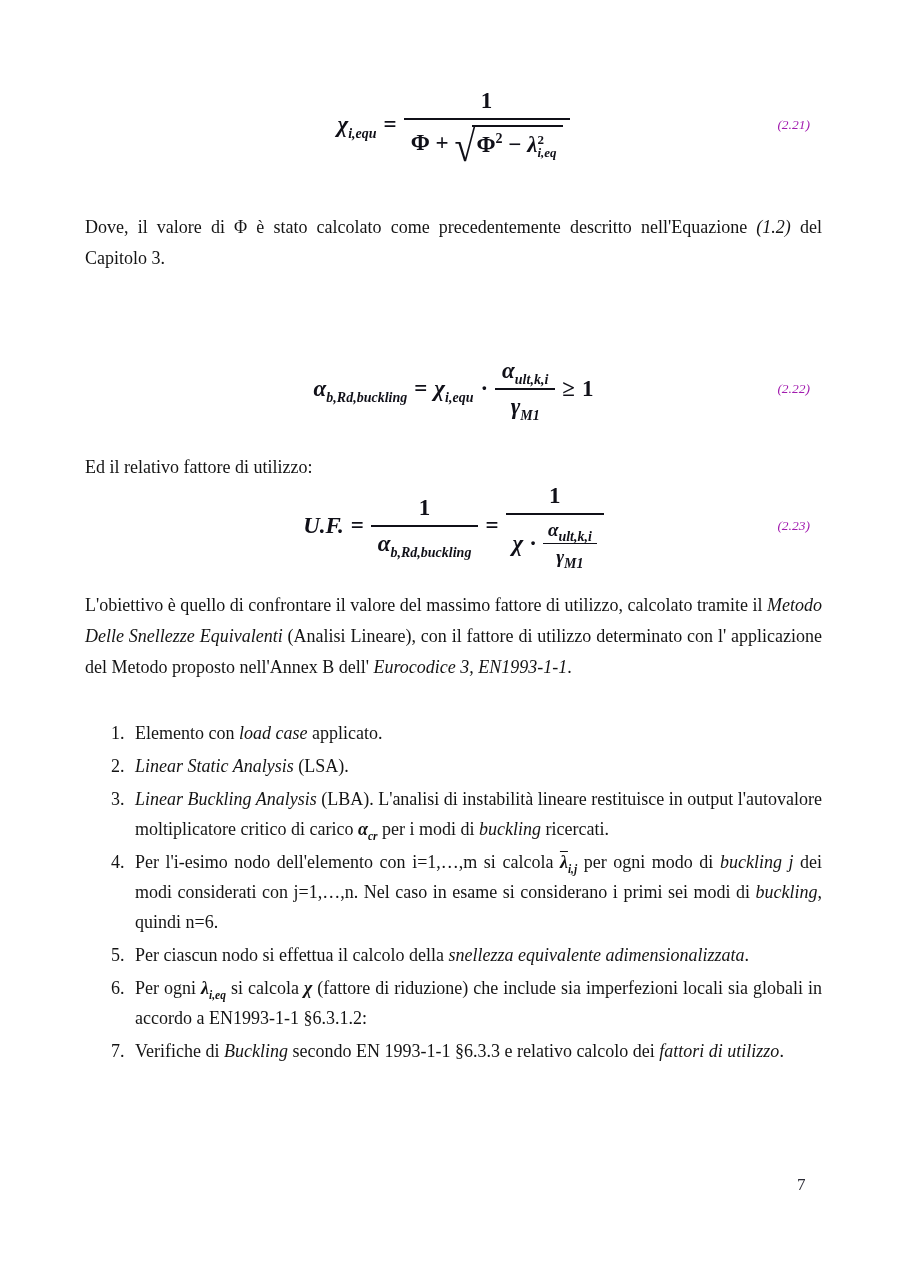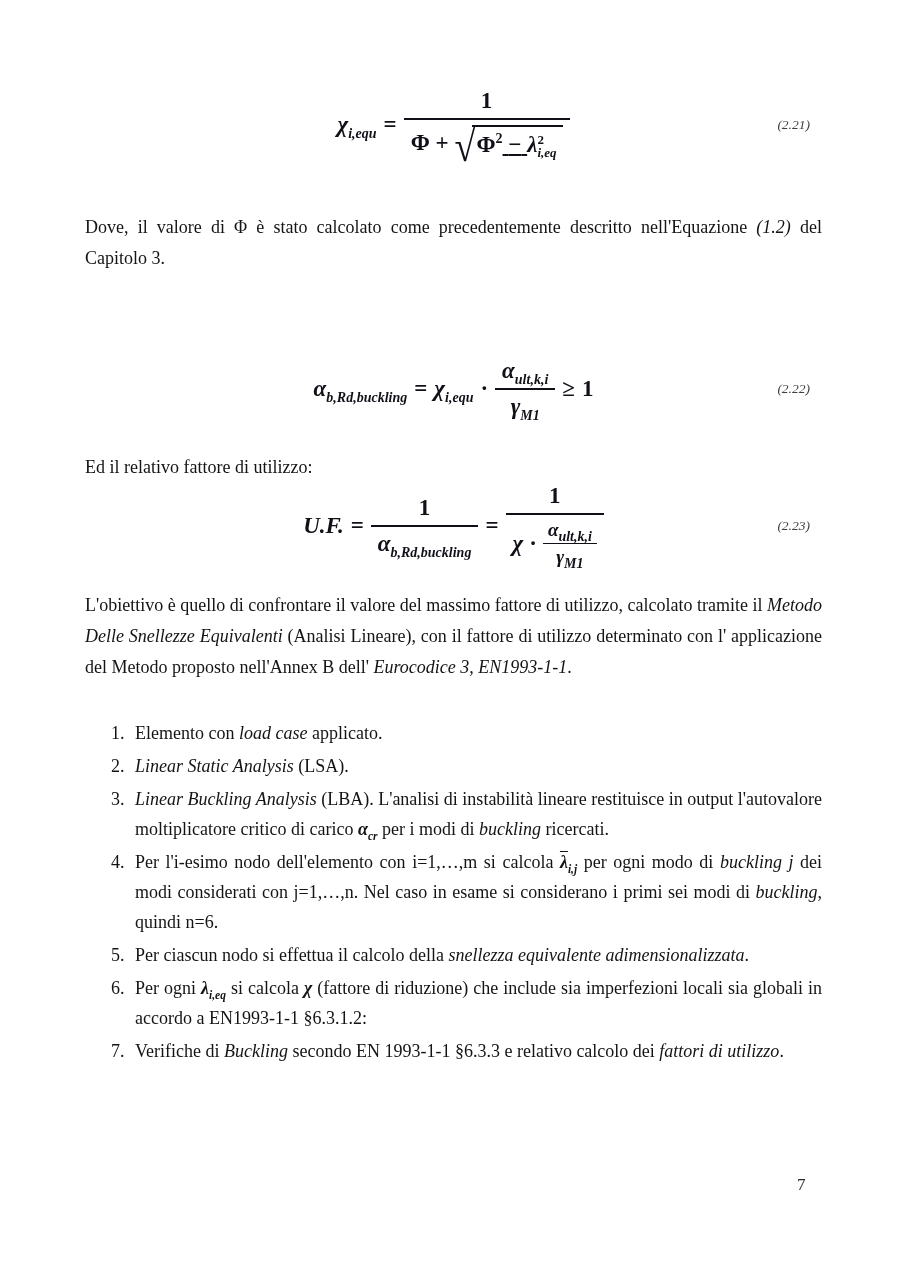--- a/index.html
+++ b/index.html
@@ -11,21 +11,21 @@
   p { margin:0; font-size:18px; line-height:31px; text-align:justify; }
   .it { font-style:italic; }
   .bi { font-style:italic; font-weight:bold; }
   .ol { text-decoration:overline; }
   sub { font-size:11.5px; line-height:0; }
 
   
   .eq-row { position:absolute; left:85px; width:737px; text-align:center; }
   .eq-label {
     position:absolute; right:12px; top:50%; transform:translateY(-50%);
-    font-style:italic; font-size:13.5px; color:#404040;
+    font-style:italic; font-size:13.5px; color:#a21caf;
   }
   .eq-main {
     display:inline-flex; align-items:center; gap:7px;
     font-size:23px; font-weight:bold; color:#101018;
   }
   .mvar { font-style:italic; }
   .tok { display:inline-block; white-space:nowrap; }
   .msub { font-size:14px; font-style:italic; font-weight:bold; }
   .msup { font-size:14px; font-weight:bold; }
   .frac { display:inline-flex; flex-direction:column; vertical-align:middle; }
@@ -41,21 +41,21 @@
   .frac.small > .fnum { padding:0 5px 2px; }
   .frac.small > .fden { border-top-width:1.5px; padding:2px 5px 0; }
   .sqrt { display:inline-flex; align-items:flex-start; white-space:nowrap; }
   .rad {
     font-size:38px; font-weight:bold; line-height:1;
     display:inline-block; transform:scaleY(1.15); transform-origin:top;
     margin-right:-3px;
   }
   .radbody {
     display:inline-block; border-top:2.5px solid #101018;
-    padding:4px 6px 0 4px; margin-top:1px;text-decoration:underline;
+    padding:4px 6px 0 4px; margin-top:1px;
   }
   .ss {
     display:inline-flex; flex-direction:column; font-size:13px; line-height:1.05;
     vertical-align:middle; text-align:left; font-weight:bold;
   }
   .ss .s-sub { font-style:italic; }
 
   
   .num-list { font-size:18px; line-height:30px; }
   .li { position:relative; padding-left:50px; margin-bottom:3px; text-align:justify; }

